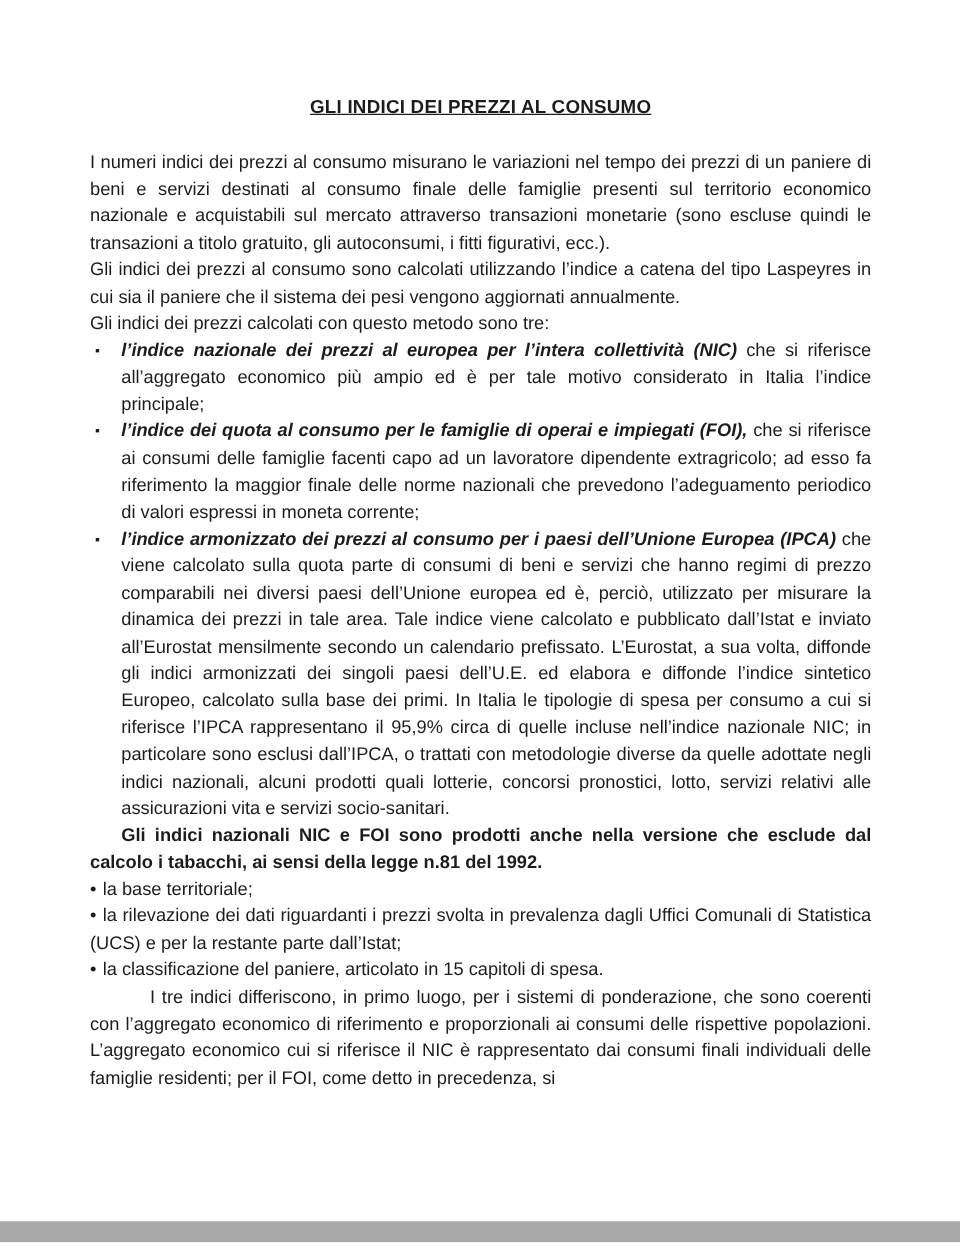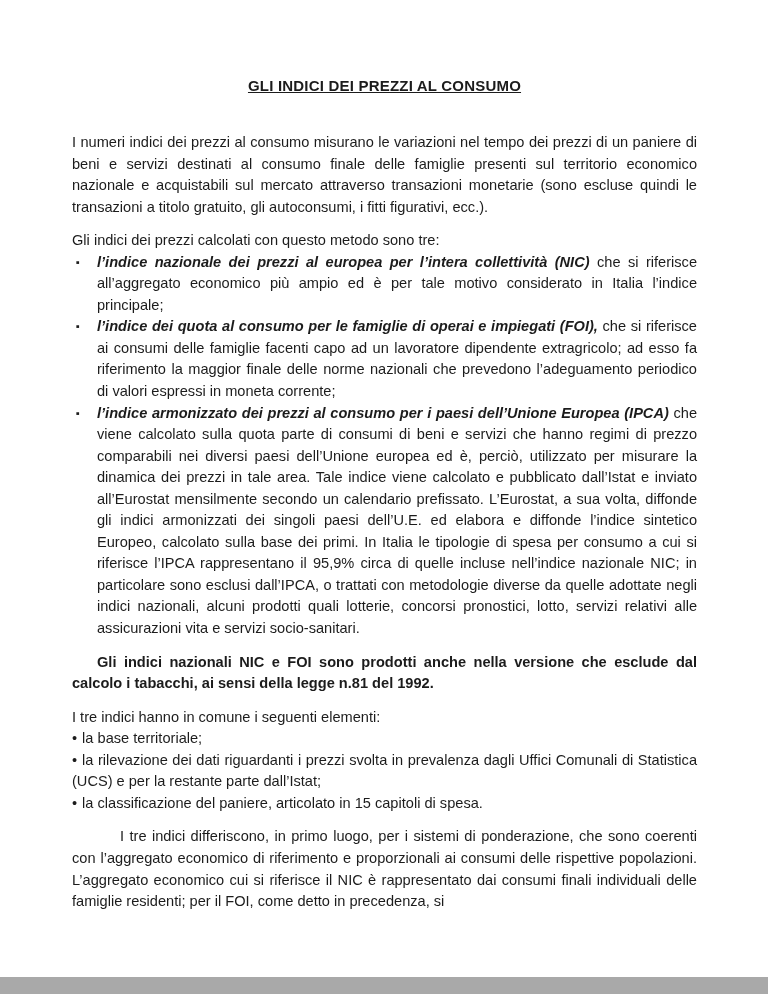--- a/index.html
+++ b/index.html
@@ -25,21 +25,21 @@
     letter-spacing: 0.2px;
   }
   .doc-body {
     position: absolute;
     top: 120px;
     left: 72px;
     width: 625px;
     font-size: 14.6px;
     line-height: 21.55px;
   }
-  .para { text-align: justify; margin-top: 12px; }
+  .para { text-align: justify; }
   .indent-small { text-indent: 25px; font-weight: bold; }
   .indent-large { text-indent: 48px; }
   .sq-bullet {
     position: relative;
     padding-left: 25px;
     text-align: justify;
   }
   .sq-bullet .sq-marker {
     position: absolute;
     left: 4px;
@@ -64,39 +64,39 @@
 </head>
 <body>
 
 <div class="page">
 
   <h1 class="doc-title">GLI INDICI DEI PREZZI AL CONSUMO</h1>
 
   <div class="doc-body">
 
     <p class="para">I numeri indici dei prezzi al consumo misurano le variazioni nel tempo dei prezzi di un paniere di beni e servizi destinati al consumo finale delle famiglie presenti sul territorio economico nazionale e acquistabili sul mercato attraverso transazioni monetarie (sono escluse quindi le transazioni a titolo gratuito, gli autoconsumi, i fitti figurativi, ecc.).</p>
+    <p class="para">Gli indici dei prezzi al consumo sono calcolati utilizzando l’indice a catena del tipo Laspeyres in cui sia il paniere che il sistema dei pesi vengono aggiornati annualmente.</p>
     <p class="para">Gli indici dei prezzi calcolati con questo metodo sono tre:</p>
 
     <div class="sq-bullet">
       <span class="sq-marker">▪</span>
       <span><span class="lead">l’indice nazionale dei prezzi al europea per l’intera collettività (NIC)</span><span> che si riferisce all’aggregato economico più ampio ed è per tale motivo considerato in Italia l’indice principale;</span></span>
     </div>
 
     <div class="sq-bullet">
       <span class="sq-marker">▪</span>
       <span><span class="lead">l’indice dei quota al consumo per le famiglie di operai e impiegati (FOI),</span><span> che si riferisce ai consumi delle famiglie facenti capo ad un lavoratore dipendente extragricolo; ad esso fa riferimento la maggior finale delle norme nazionali che prevedono l’adeguamento periodico di valori espressi in moneta corrente;</span></span>
     </div>
 
     <div class="sq-bullet">
       <span class="sq-marker">▪</span>
       <span><span class="lead">l’indice armonizzato dei prezzi al consumo per i paesi dell’Unione Europea (IPCA)</span><span> che viene calcolato sulla quota parte di consumi di beni e servizi che hanno regimi di prezzo comparabili nei diversi paesi dell’Unione europea ed è, perciò, utilizzato per misurare la dinamica dei prezzi in tale area. Tale indice viene calcolato e pubblicato dall’Istat e inviato all’Eurostat mensilmente secondo un calendario prefissato. L’Eurostat, a sua volta, diffonde gli indici armonizzati dei singoli paesi dell’U.E. ed elabora e diffonde l’indice sintetico Europeo, calcolato sulla base dei primi. In Italia le tipologie di spesa per consumo a cui si riferisce l’IPCA rappresentano il 95,9% circa di quelle incluse nell’indice nazionale NIC; in particolare sono esclusi dall’IPCA, o trattati con metodologie diverse da quelle adottate negli indici nazionali, alcuni prodotti quali lotterie, concorsi pronostici, lotto, servizi relativi alle assicurazioni vita e servizi socio-sanitari.</span></span>
     </div>
 
     <p class="para indent-small">Gli indici nazionali NIC e FOI sono prodotti anche nella versione che esclude dal calcolo i tabacchi, ai sensi della legge n.81 del 1992.</p>
-    <p class="para">I tre indici hanno in comune i seguenti elementi:</p>
 
     <p class="dot-bullet"><span class="dot-marker">•</span><span>la base territoriale;</span></p>
     <p class="dot-bullet"><span class="dot-marker">•</span><span>la rilevazione dei dati riguardanti i prezzi svolta in prevalenza dagli Uffici Comunali di Statistica (UCS) e per la restante parte dall’Istat;</span></p>
     <p class="dot-bullet"><span class="dot-marker">•</span><span>la classificazione del paniere, articolato in 15 capitoli di spesa.</span></p>
 
     <p class="para indent-large">I tre indici differiscono, in primo luogo, per i sistemi di ponderazione, che sono coerenti con l’aggregato economico di riferimento e proporzionali ai consumi delle rispettive popolazioni. L’aggregato economico cui si riferisce il NIC è rappresentato dai consumi finali individuali delle famiglie residenti; per il FOI, come detto in precedenza, si</p>
 
   </div>
 
   <div class="bottom-strip"></div>

